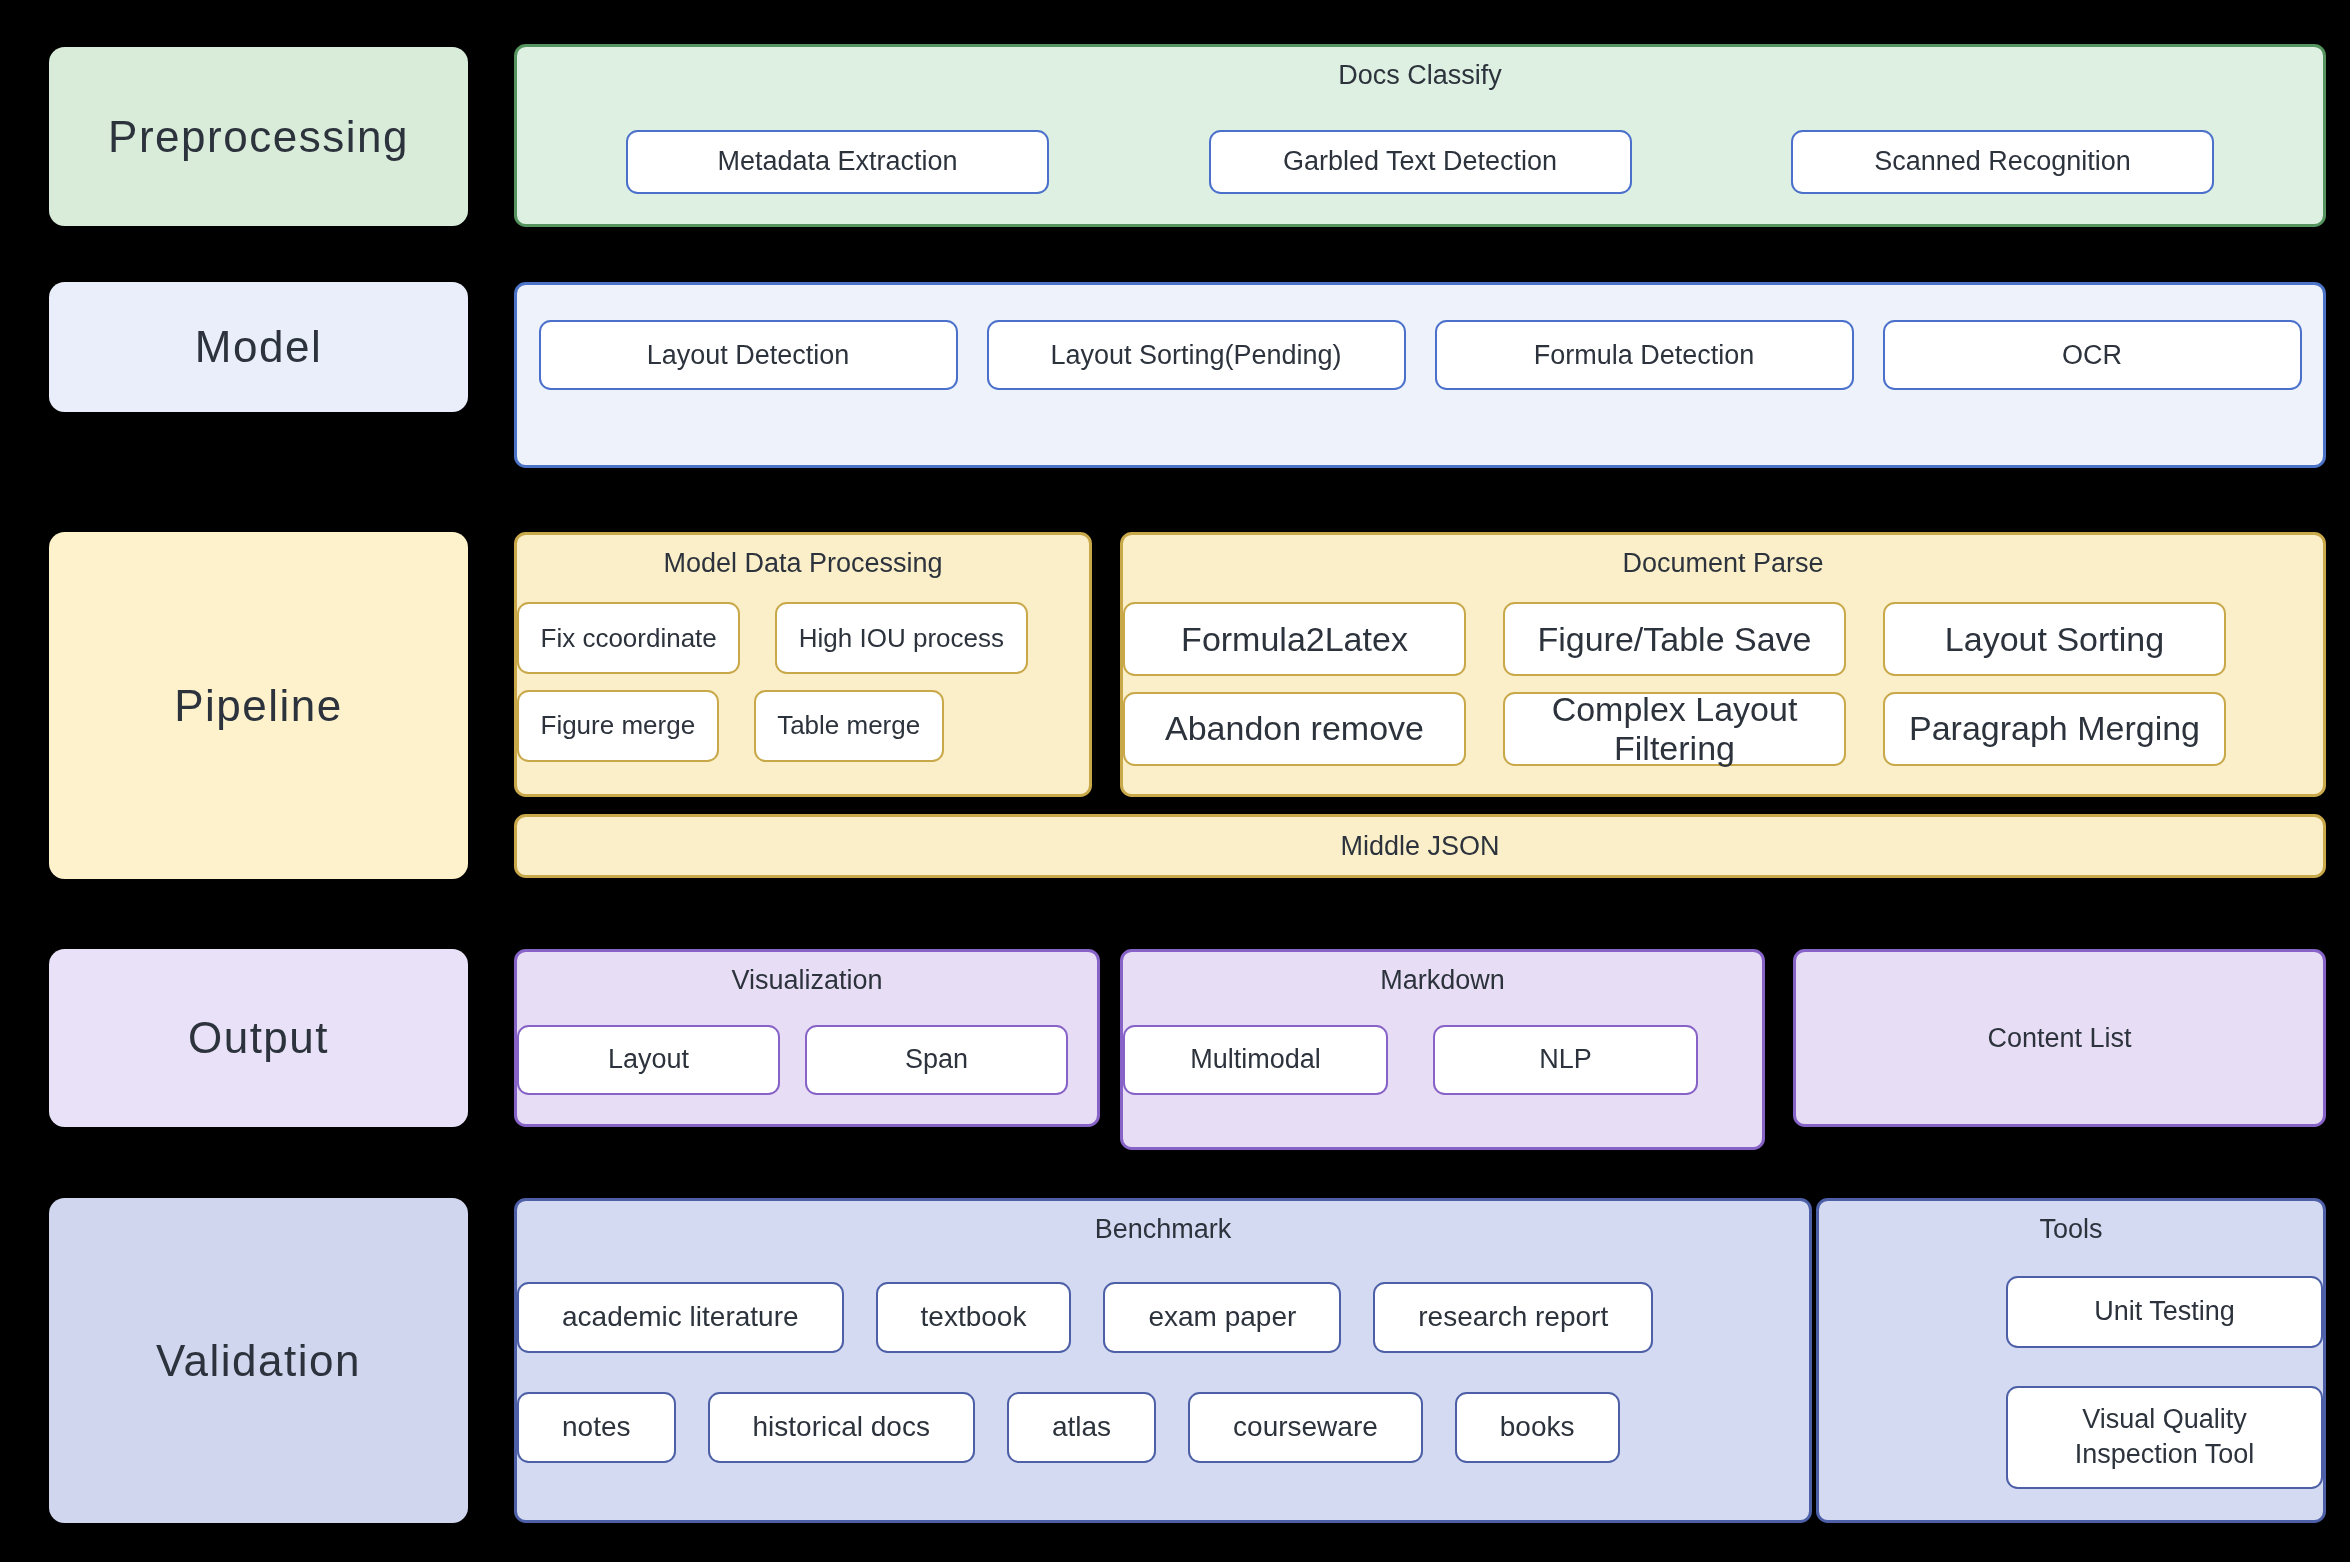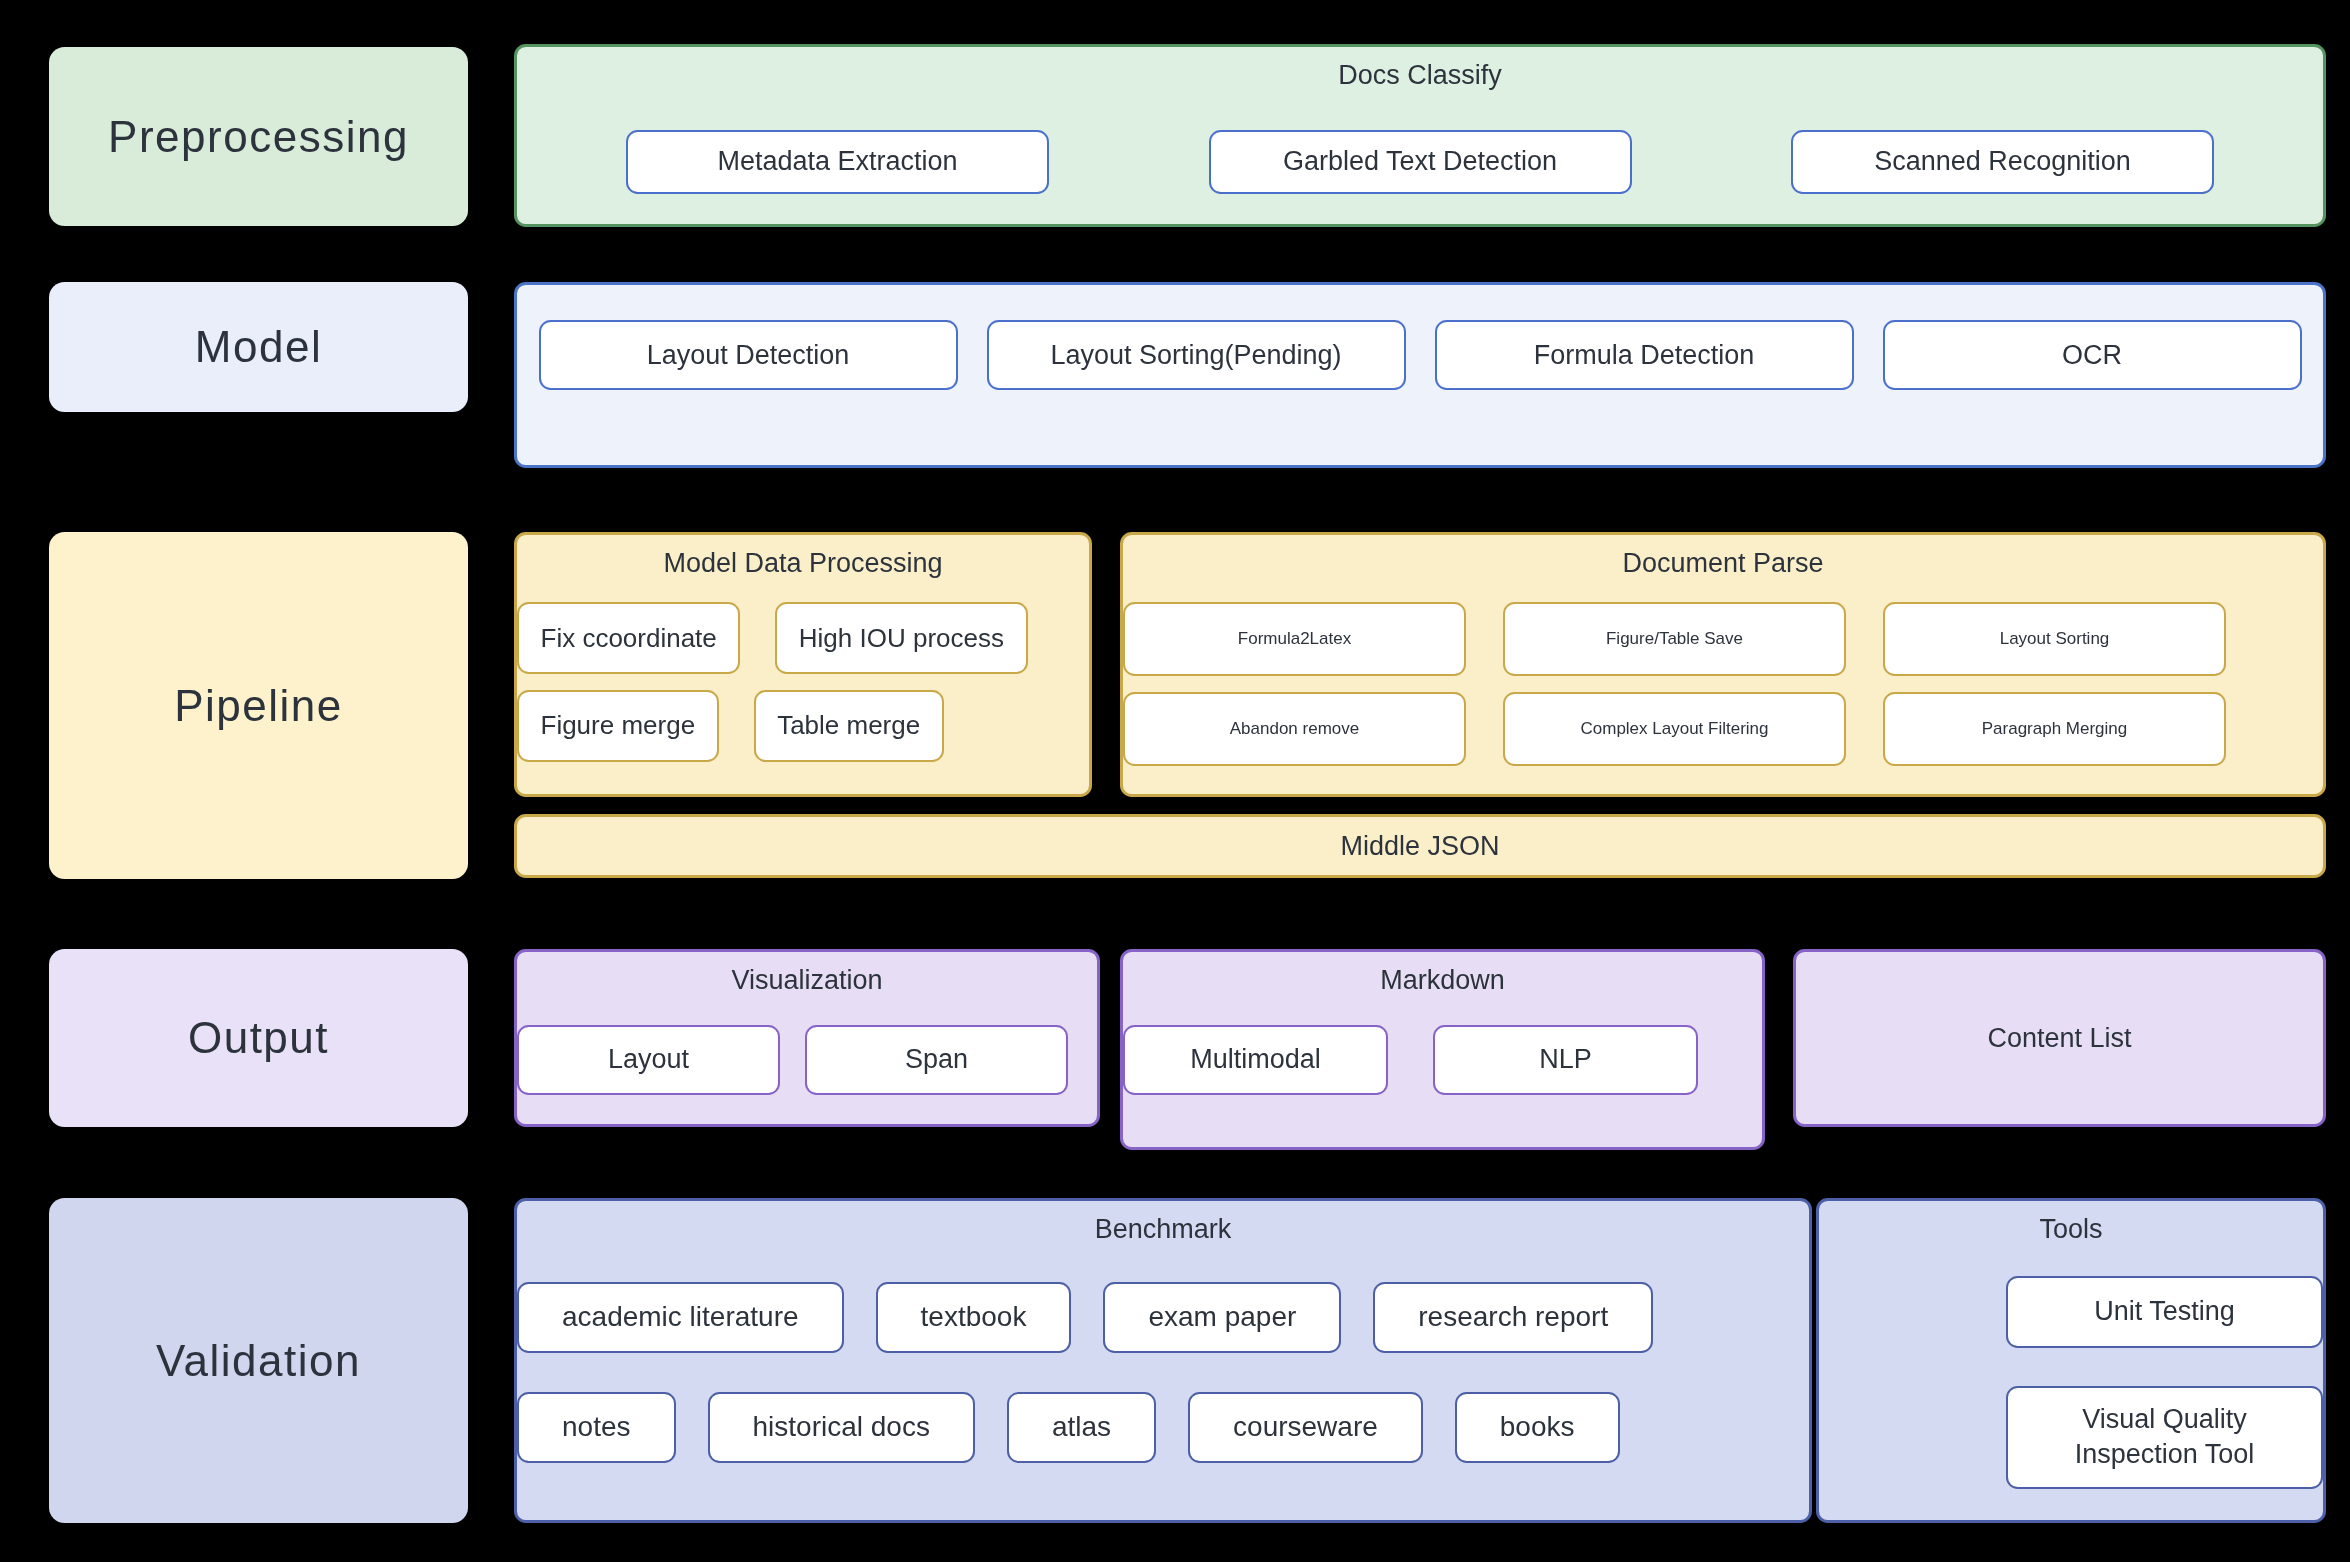--- a/index.html
+++ b/index.html
@@ -85,21 +85,21 @@
 
   
   .model-data { left: 514px; top: 532px; width: 578px; height: 265px; }
   .model-data .rows { display: flex; flex-direction: column; gap: 15.6px; margin-top: 23.4px; }
   .model-data .row { gap: 35px; }
   .mdp-node { height: 72px; padding: 0 21.5px; font-size: 26px; }
 
   .document-parse { left: 1120px; top: 532px; width: 1206px; height: 265px; }
   .document-parse .rows { display: flex; flex-direction: column; gap: 15.6px; margin-top: 23.4px; }
   .document-parse .row { gap: 37px; }
-  .dp-node { width: 343px; height: 74px; font-size: 17px; }
+  .dp-node { width: 343px; height: 74px; font-size: 34px; }
 
   .middle-json {
     left: 514px; top: 814px; width: 1812px; height: 64px;
     display: flex; align-items: center; justify-content: center;
     font-size: 27px;
   }
 
   
   .visualization { left: 514px; top: 949px; width: 586px; height: 178px; }
   .visualization .row { gap: 25px; margin-top: 29px; }

